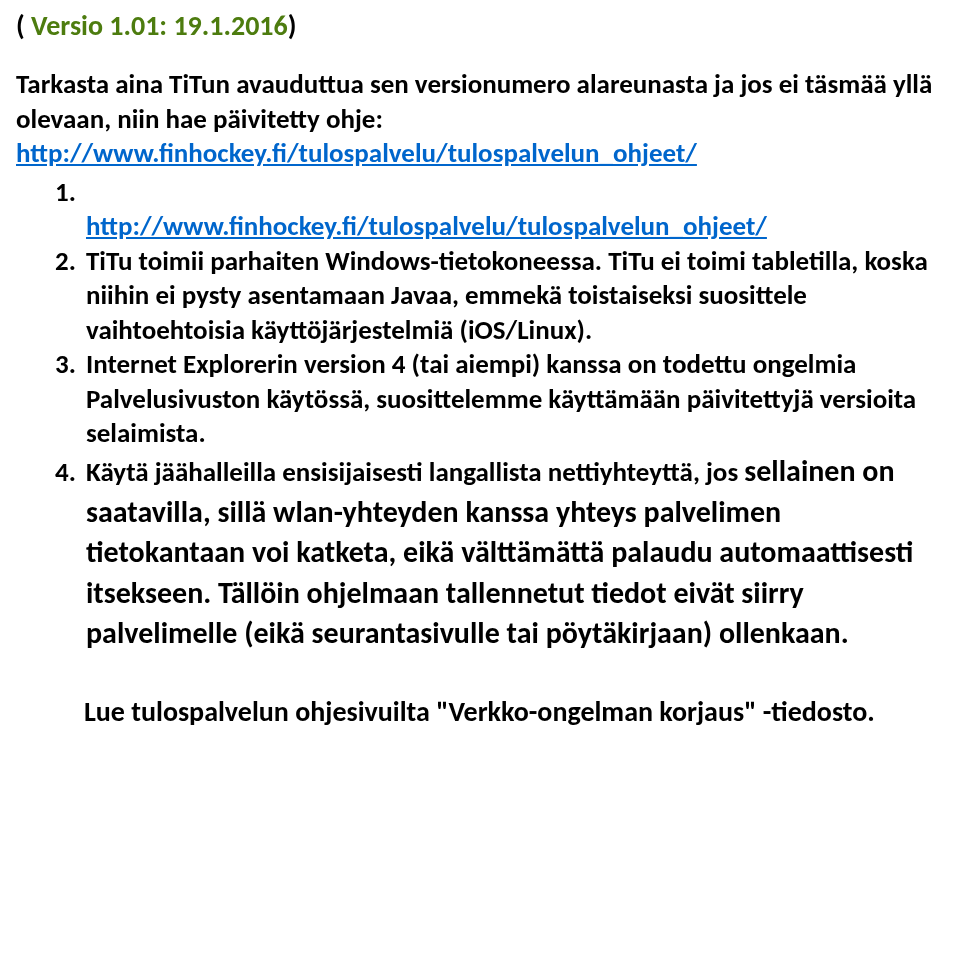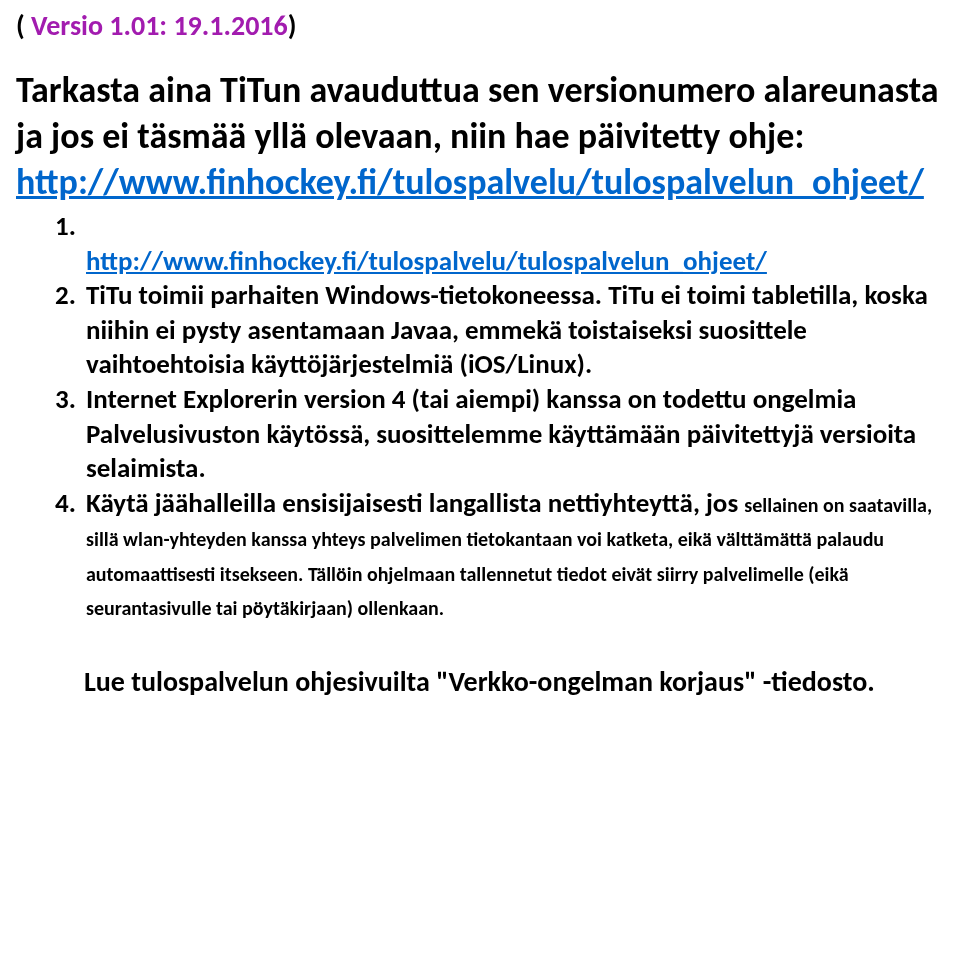--- a/index.html
+++ b/index.html
@@ -13,24 +13,24 @@
   .page {
     padding: 8px 16px 16px 16px;
     box-sizing: border-box;
   }
   .version-line {
     font-weight: bold;
     font-size: 28px;
     margin: 0 0 24px 0;
   }
   .version-line .paren { color: #000000; }
-  .version-line .red { color: #a21caf; }
+  .version-line .red { color: #4d7c0f; }
   .intro {
     font-weight: bold;
-    font-size: 36px;
+    font-size: 27px;
     line-height: 1.28;
     margin: 0 0 4px 0;
   }
   .intro .link {
     color: #0066cc;
     text-decoration: underline;
   }
   .list {
     list-style: decimal;
     padding-left: 66px;
@@ -41,21 +41,21 @@
     font-size: 27px;
     line-height: 1.28;
     margin-bottom: 0px;
     padding-left: 4px;
   }
   .list li .link {
     color: #0066cc;
     text-decoration: underline;
   }
   .list li .big {
-    font-size: 20px;
+    font-size: 30px;
     line-height: 1.35;
   }
   .closing {
     font-weight: bold;
     font-size: 28px;
     line-height: 1.4;
     margin: 38px 0 0 68px;
   }
 </style>
 </head>

